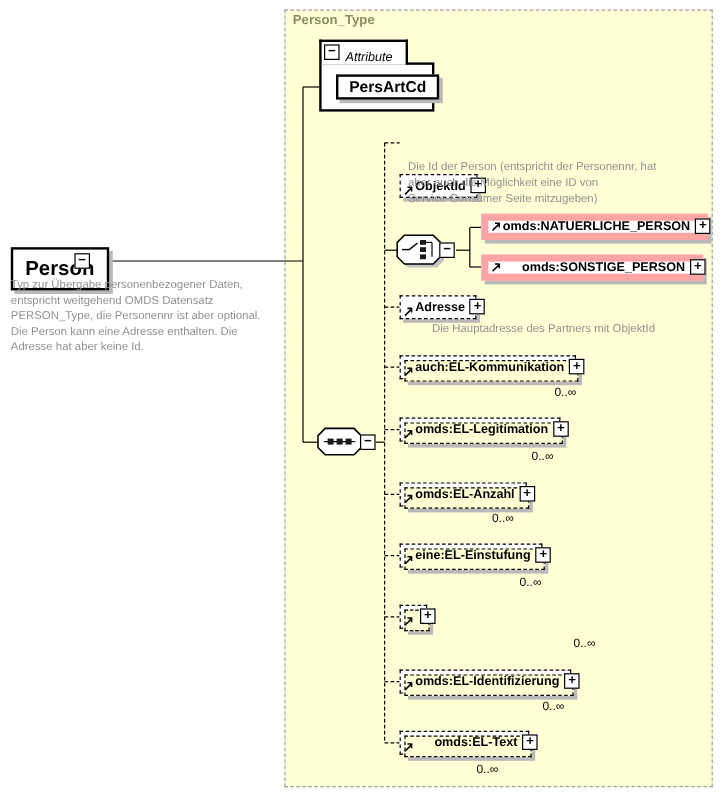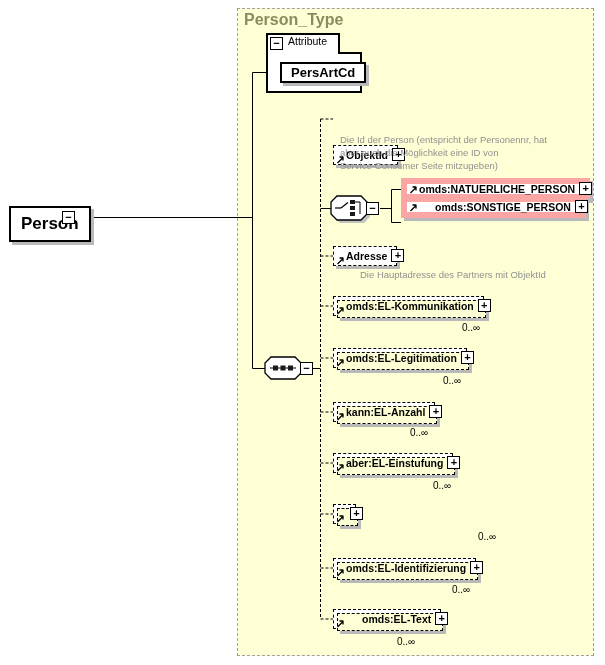--- a/index.html
+++ b/index.html
@@ -9,21 +9,21 @@
     background:#ffffff;
   }
   
   .type-container {
     position:absolute; left:237px; top:8px; width:357px; height:648px;
     background:#ffffd6; border:1px dashed #a0a0a0; box-sizing:border-box;
     z-index:0;
   }
   .type-label {
     position:absolute; left:244px; top:11px;
-    font-size:16px; font-weight:bold; color:#8b8b5f; z-index:2;
+    font-size:11px; font-weight:bold; color:#8b8b5f; z-index:2;
   }
   
   #wires { position:absolute; left:0; top:0; z-index:1; pointer-events:none; }
 
   
   .ebox {
     position:absolute; z-index:2; background:#ffffff;
     border:1px dashed #000000; box-sizing:border-box;
     height:20px; padding:0 9px 0 12px; white-space:nowrap;
     display:flex; align-items:center;
@@ -57,22 +57,22 @@
     position:absolute; left:9px; top:206px; z-index:2; background:#ffffff;
     border:2px solid #000000; box-sizing:border-box; height:23px;
     padding:16px 10px; display:flex; align-items:center;
     font-size:17px; font-weight:bold; box-shadow:3px 3px 0 #b9b9b9;
   }
   
   .attr-tab {
     position:absolute; left:266px; top:33px; width:74px; height:21px;
     background:#ffffff; border:2px solid #000000; border-bottom:none;
     box-sizing:border-box; z-index:3;
-    display:flex; align-items:flex-start; padding-left:20px;
-    font-size:10.5px; 
+    display:flex; align-items:flex-end; padding-left:20px;
+    font-size:10.5px; font-style:italic;
   }
   .attr-body {
     position:absolute; left:266px; top:52px; width:96px; height:41px;
     background:#ffffff; border:2px solid #000000; box-sizing:border-box; z-index:2;
   }
   .attr-node {
     position:absolute; left:280px; top:62px; z-index:4; background:#ffffff;
     border:2px solid #000000; box-sizing:border-box; height:21px;
     padding:0 9px; display:flex; align-items:center;
     font-size:13px; font-weight:bold; box-shadow:3px 3px 0 #b9b9b9;
@@ -147,20 +147,25 @@
       <rect x="350" y="212" width="5" height="4" fill="#1a1a1a"></rect>
       <line x1="355" y1="202" x2="360" y2="202" stroke="#000000" stroke-width="1"></line>
       <line x1="360" y1="202" x2="360" y2="214" stroke="#000000" stroke-width="1"></line>
     </g>
   </svg>
 
   <div class="root-box">
     <span>Person</span>
   </div>
   <div class="minusbox" style="left:62px; top:211px;">−</div>
+  <div class="anno" style="left:9px; top:231px; width:232px;">Typ zur Übergabe personenbezogener Daten,
+entspricht weitgehend OMDS Datensatz
+PERSON_Type, die Personennr ist aber optional.
+Die Person kann eine Adresse enthalten. Die
+Adresse hat aber keine Id.</div>
 
   <div class="attr-body"></div>
   <div class="attr-tab">
     <span>Attribute</span>
   </div>
   <div class="minusbox" style="left:270px; top:37px;">−</div>
   <div class="attr-node">
     <span>PersArtCd</span>
   </div>
 
@@ -182,21 +187,21 @@
 
   <div class="ebox solid" style="left:401px; top:178px;">
     <span class="refarrow">
       <svg width="9" height="9" viewBox="0 0 9 9">
           <path d="M1.5 8 L7 2.5 M3.5 2 H7.2 M7 1.8 V5.5" stroke="#000" stroke-width="1.3" fill="none"></path>
         </svg>
     </span>
     <span>omds:NATUERLICHE_PERSON</span>
     <span class="plusbox">+</span>
   </div>
-  <div class="ebox solid" style="left:401px; top:196px;padding-left:28px;">
+  <div class="ebox solid" style="left:401px; top:212px;padding-left:28px;">
     <span class="refarrow">
       <svg width="9" height="9" viewBox="0 0 9 9">
           <path d="M1.5 8 L7 2.5 M3.5 2 H7.2 M7 1.8 V5.5" stroke="#000" stroke-width="1.3" fill="none"></path>
         </svg>
     </span>
     <span>omds:SONSTIGE_PERSON</span>
     <span class="plusbox">+</span>
   </div>
 
   <div class="ebox" style="left:333px; top:246px;">
@@ -209,21 +214,21 @@
     <span class="plusbox">+</span>
   </div>
   <div class="anno" style="left:360px; top:268px; width:250px;">Die Hauptadresse des Partners mit ObjektId</div>
 
   <div class="ebox multi" style="left:333px; top:296px;">
     <span class="refarrow">
       <svg width="9" height="9" viewBox="0 0 9 9">
           <path d="M1.5 8 L7 2.5 M3.5 2 H7.2 M7 1.8 V5.5" stroke="#000" stroke-width="1.3" fill="none"></path>
         </svg>
     </span>
-    <span>omds:EL-Kommunikation</span>
+    <span>auch:EL-Kommunikation</span>
     <span class="plusbox">+</span>
   </div>
   <div class="card" style="left:462px; top:322px;">0..∞</div>
 
   <div class="ebox multi" style="left:333px; top:348px;justify-content:flex-end;">
     <span class="refarrow">
       <svg width="9" height="9" viewBox="0 0 9 9">
           <path d="M1.5 8 L7 2.5 M3.5 2 H7.2 M7 1.8 V5.5" stroke="#000" stroke-width="1.3" fill="none"></path>
         </svg>
     </span>
@@ -231,32 +236,32 @@
     <span class="plusbox">+</span>
   </div>
   <div class="card" style="left:443px; top:375px;">0..∞</div>
 
   <div class="ebox multi" style="left:333px; top:402px;">
     <span class="refarrow">
       <svg width="9" height="9" viewBox="0 0 9 9">
           <path d="M1.5 8 L7 2.5 M3.5 2 H7.2 M7 1.8 V5.5" stroke="#000" stroke-width="1.3" fill="none"></path>
         </svg>
     </span>
-    <span>kann:EL-Anzahl</span>
+    <span>omds:EL-Anzahl</span>
     <span class="plusbox">+</span>
   </div>
   <div class="card" style="left:410px; top:427px;">0..∞</div>
 
   <div class="ebox multi" style="left:333px; top:453px;">
     <span class="refarrow">
       <svg width="9" height="9" viewBox="0 0 9 9">
           <path d="M1.5 8 L7 2.5 M3.5 2 H7.2 M7 1.8 V5.5" stroke="#000" stroke-width="1.3" fill="none"></path>
         </svg>
     </span>
-    <span>aber:EL-Einstufung</span>
+    <span>eine:EL-Einstufung</span>
     <span class="plusbox">+</span>
   </div>
   <div class="card" style="left:433px; top:480px;">0..∞</div>
 
   <div class="ebox multi" style="left:333px; top:504px;">
     <span class="refarrow">
       <svg width="9" height="9" viewBox="0 0 9 9">
           <path d="M1.5 8 L7 2.5 M3.5 2 H7.2 M7 1.8 V5.5" stroke="#000" stroke-width="1.3" fill="none"></path>
         </svg>
     </span>

